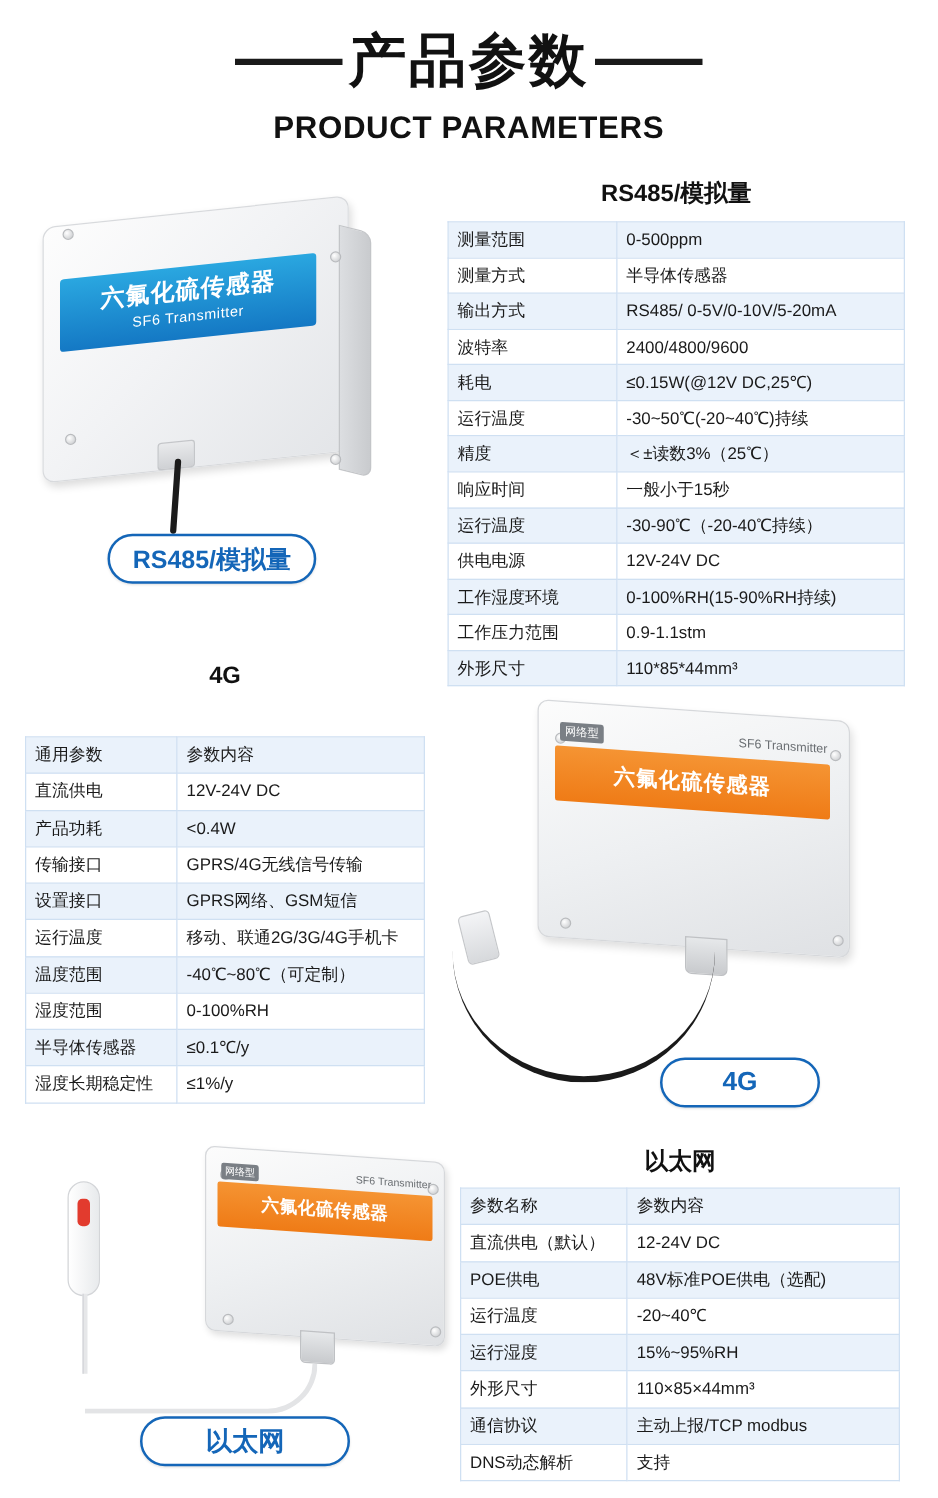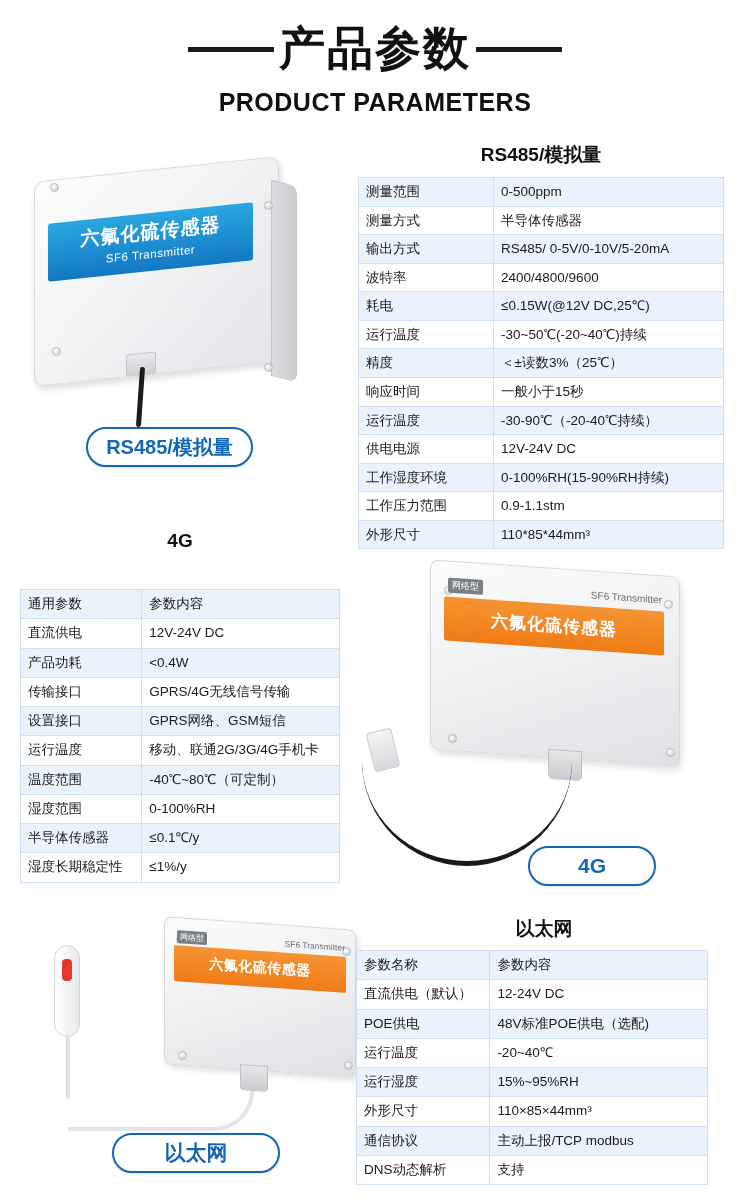--- a/index.html
+++ b/index.html
@@ -281,21 +281,21 @@
     border-radius: 0 0 80px 0;
   }
   .dev3 .badge {
     position: absolute; left: 90px; top: 228px;
     width: 168px; height: 40px;
     font-size: 21px;
   }
 
   
   .eth-title { position: absolute; left: 368px; top: 916px; width: 352px; }
-  .eth-table { position: absolute; left: 356px; top: 950px; width: 352px; }
+  .eth-table { position: absolute; left: 368px; top: 950px; width: 352px; }
 </style>
 </head>
 <body>
 
 <div class="page">
 
   <div class="header">
     <div class="title-cn">
       <span class="rule"></span>
       <span>产品参数</span>

